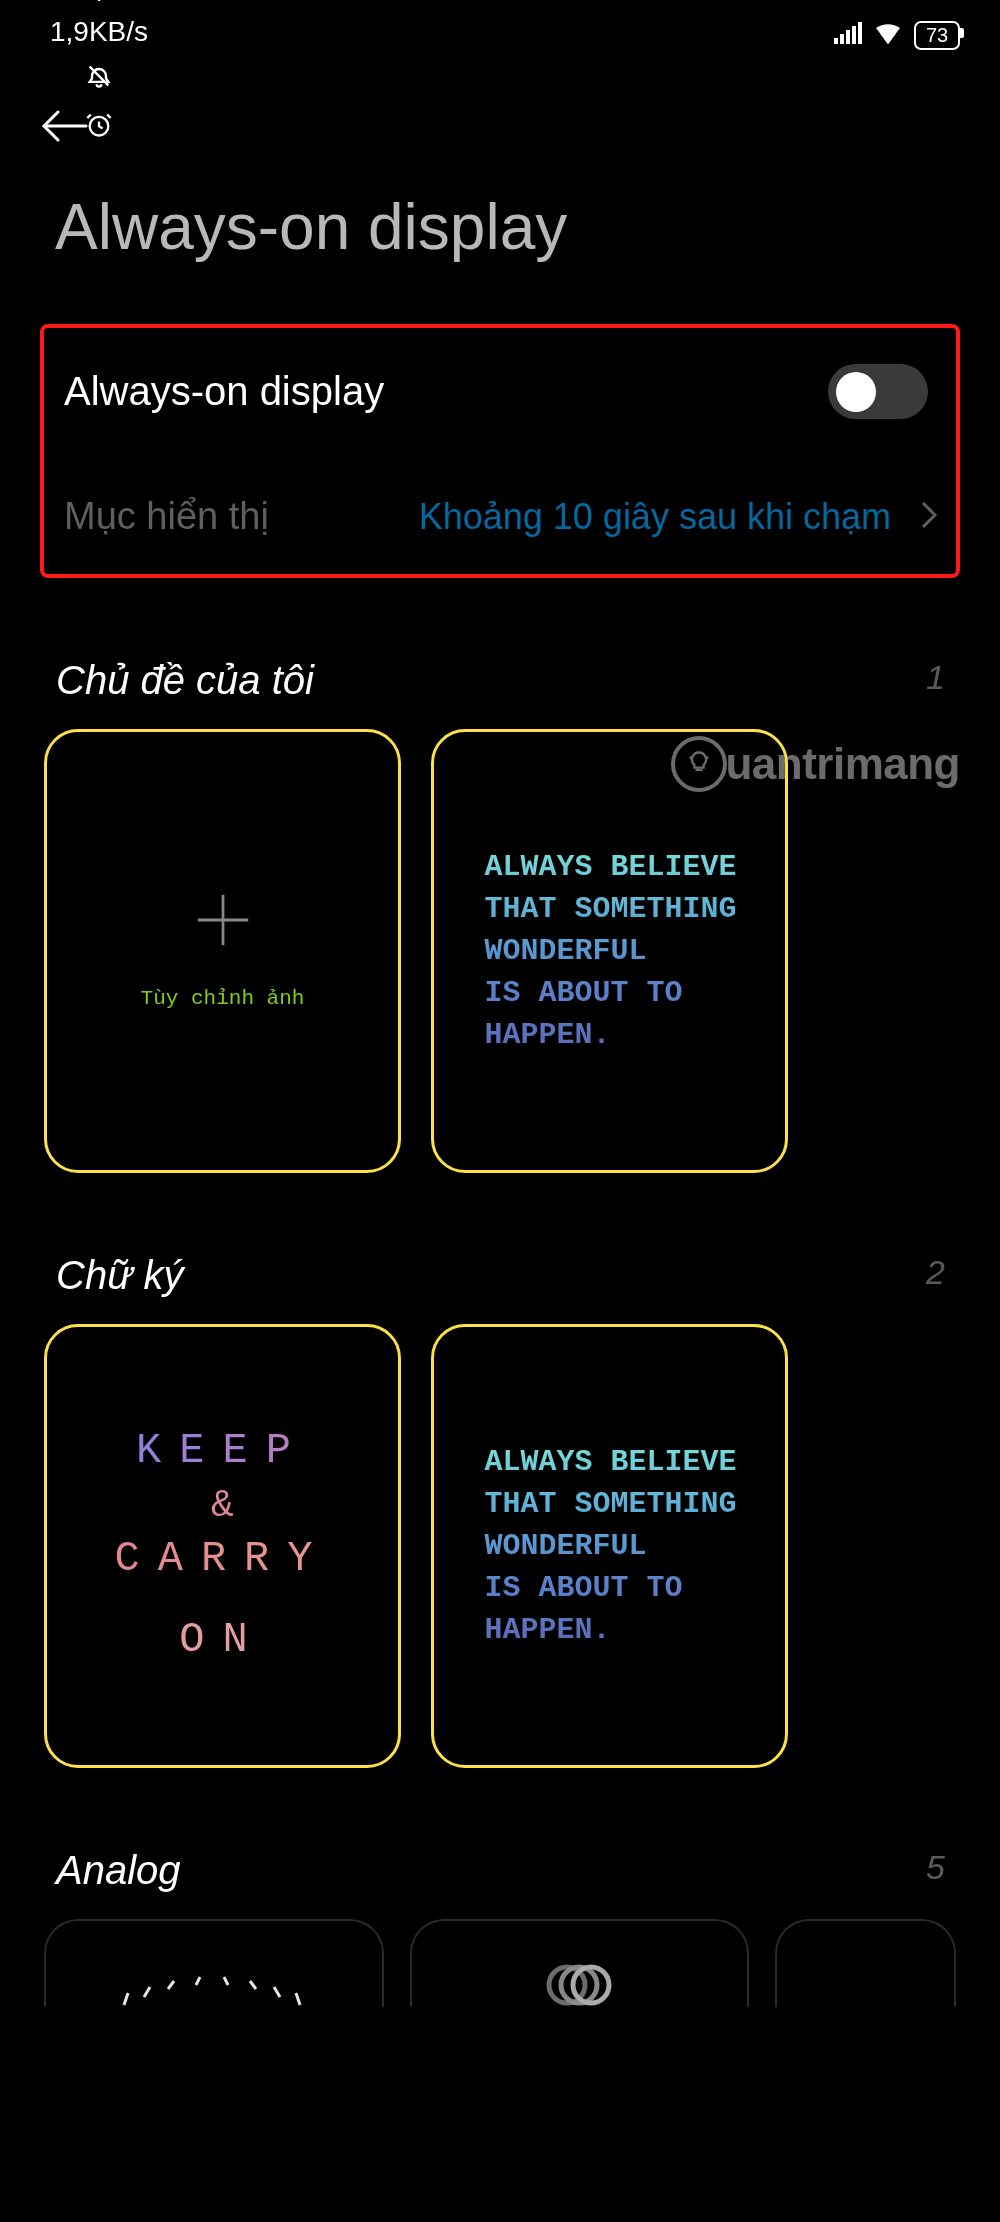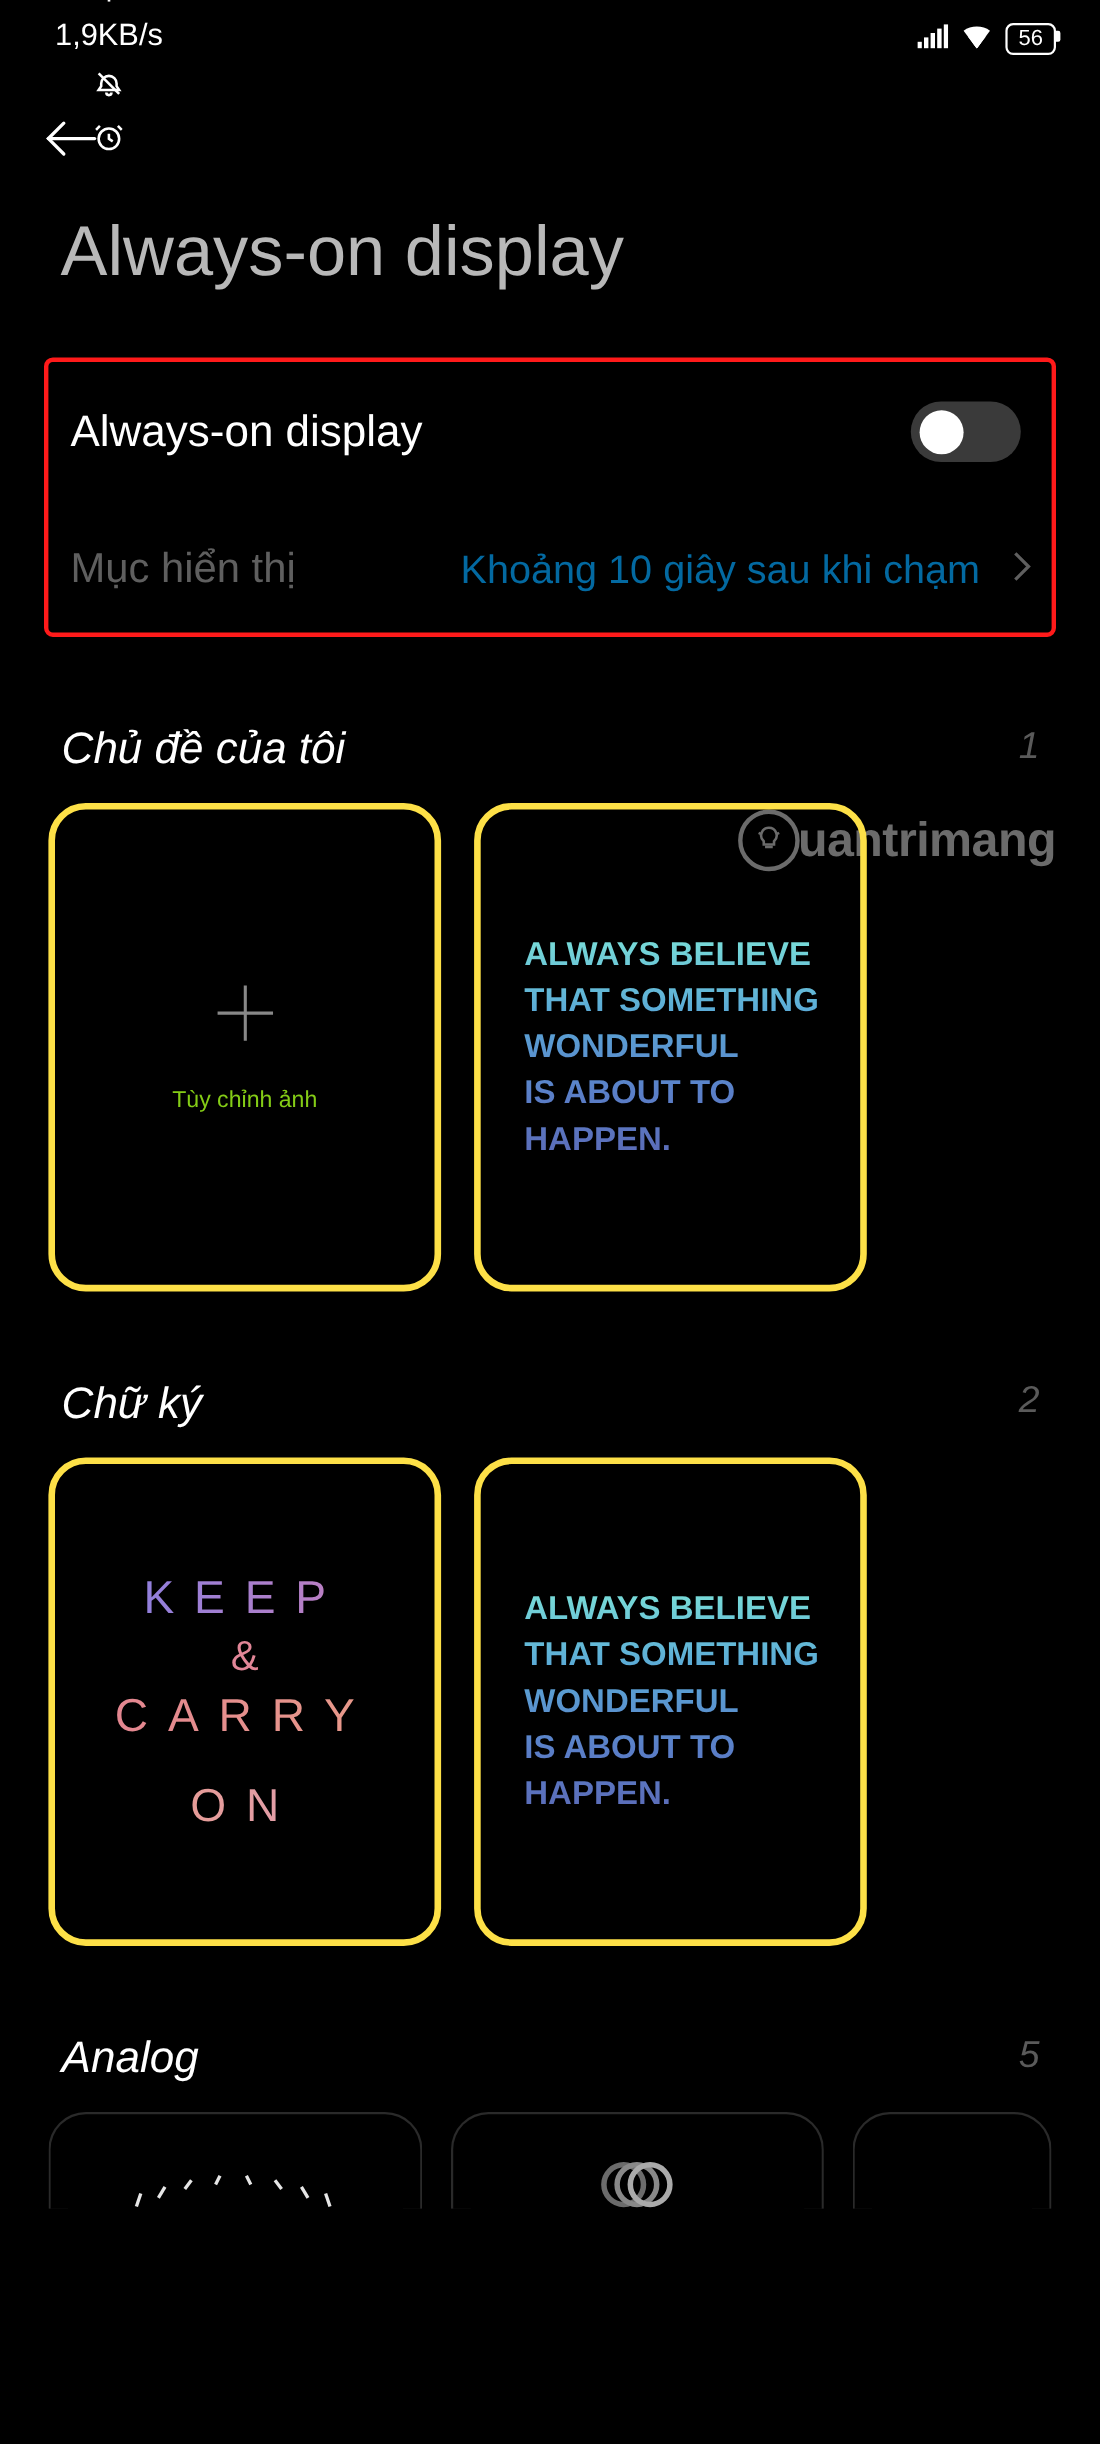--- a/index.html
+++ b/index.html
@@ -115,29 +115,30 @@
   .section-title { font-size: 40px; color: #fff; font-weight: 400; }
   .section-count { font-size: 34px; color: #5a5a5a; }
   .card-row {
     display: flex;
     gap: 30px;
     padding: 0 44px;
   }
   .card {
     width: 357px;
     height: 444px;
-    border: 6px solid #fde047;
+    border: 3px solid #fde047;
     border-radius: 34px;
     display: flex;
     align-items: center;
     justify-content: center;
     flex-direction: column;
     gap: 34px;
     position: relative;
     overflow: hidden;
+    font-family: Liberation Mono, monospace;
   }
   .card-custom-label { font-size: 21px; color: #84cc16; }
   .quote {
     font-size: 30px;
     font-weight: 700;
     line-height: 1.4;
     padding: 0 26px 0 28px;
     white-space: pre-line;
     background: linear-gradient(180deg, #7be0d8 0%, #5aa9d6 35%, #5a7fc8 70%, #5b6ab6 100%);
     -webkit-background-clip: text; background-clip: text;
@@ -211,21 +212,21 @@
       </svg>
     </span>
     <span>
       <svg width="32" height="24" viewBox="0 0 24 18" fill="#fff">
         <path d="M12 18l3-4c-1.7-1.3-4.3-1.3-6 0l3 4z"></path>
         <path d="M12 18l-6-8c3.3-2.5 8.7-2.5 12 0l-6 8z" opacity="1"></path>
         <path d="M12 18L3 6c5-3.8 13-3.8 18 0l-9 12z" opacity="1"></path>
       </svg>
     </span>
     <span class="battery">
-      <span>56</span>
+      <span>73</span>
     </span>
   </div>
 </div>
 
 <div class="back-row">
   <span>
     <svg width="50" height="40" viewBox="0 0 50 40" stroke="#fff" stroke-width="3" fill="none" stroke-linecap="round">
       <line x1="4" y1="20" x2="46" y2="20"></line>
       <polyline points="18,6 4,20 18,34"></polyline>
     </svg>

